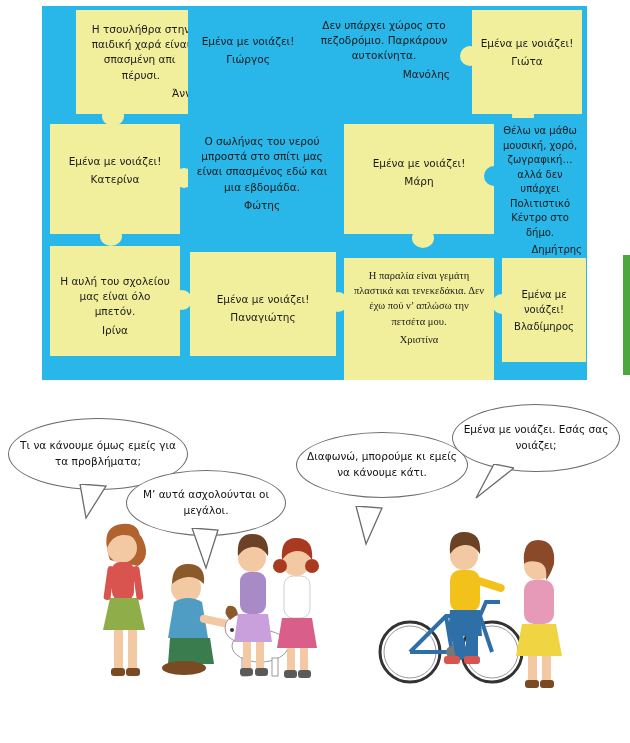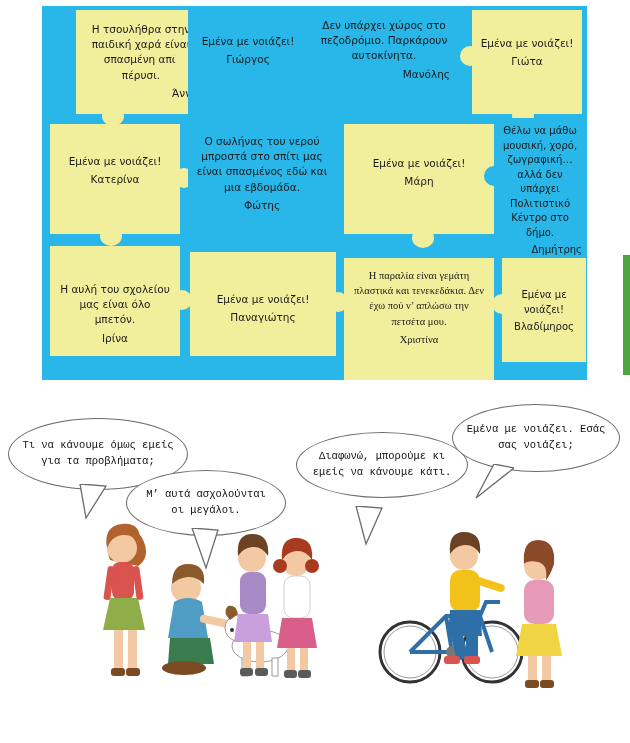--- a/index.html
+++ b/index.html
@@ -68,21 +68,20 @@
     border-radius: 50%;
     font-size: 10.5px;
     line-height: 1.5;
     color: #111;
     text-align: center;
     display: flex;
     align-items: center;
     justify-content: center;
     padding: 6px 10px;
     box-sizing: border-box;
-    font-family: Liberation Mono, monospace;
   }
   .tail {
     position: absolute;
   }
 
   
   .figure { position: absolute; }
 
   .green-line {
     position: absolute;
@@ -142,21 +141,21 @@
     <span class="speaker">Μάρη</span>
   </div>
   <div class="knob yellow" style="left:370px; top:222px; width:22px; height:20px;"></div>
 
   <div class="piece blue" style="left:452px; top:112px; width:92px; height:130px; padding:6px 4px 0 4px; font-size:10px;">
     <span>Θέλω να μάθω μουσική, χορό, ζωγραφική… αλλά δεν υπάρχει Πολιτιστικό Κέντρο στο δήμο.</span>
     <span class="speaker speaker-right">Δημήτρης</span>
   </div>
   <div class="knob blue" style="left:442px; top:160px; width:20px; height:20px;"></div>
 
-  <div class="piece yellow" style="left:8px; top:240px; width:130px; height:110px; padding-top:36px;">
+  <div class="piece yellow" style="left:8px; top:240px; width:130px; height:110px; padding-top:28px;">
     <span>Η αυλή του σχολείου μας είναι όλο μπετόν.</span>
     <span class="speaker">Ιρίνα</span>
   </div>
   <div class="knob yellow" style="left:130px; top:284px; width:20px; height:20px;"></div>
 
   <div class="piece yellow" style="left:148px; top:246px; width:146px; height:104px; padding-top:40px;">
     <span>Εμένα με νοιάζει!</span>
     <span class="speaker">Παναγιώτης</span>
   </div>
   <div class="knob yellow" style="left:286px; top:286px; width:20px; height:20px;"></div>

